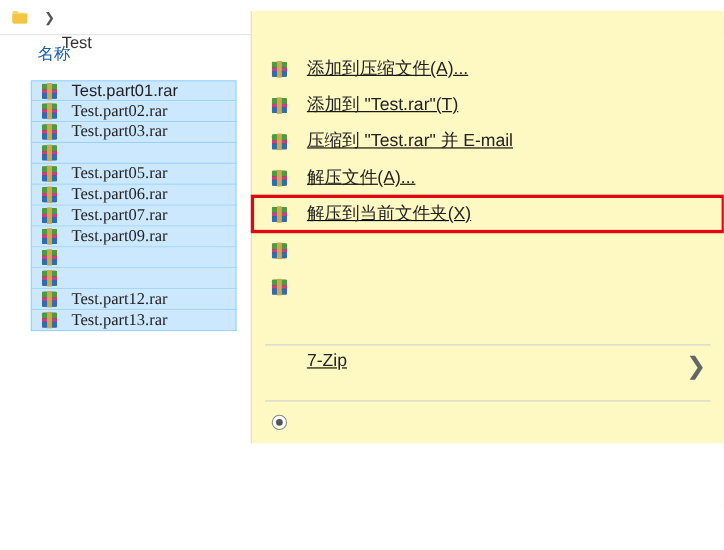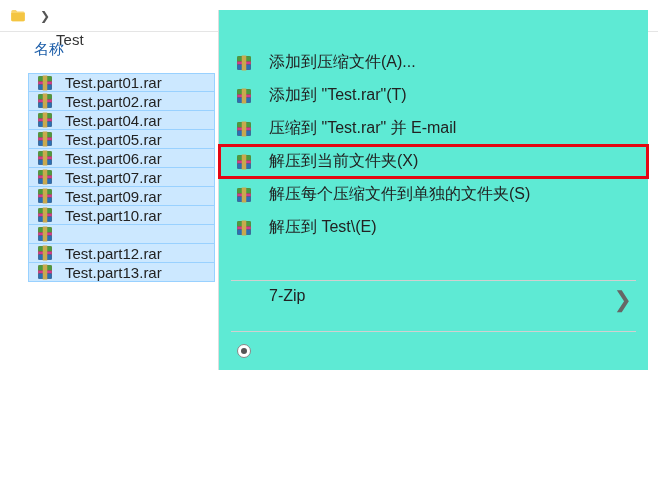--- a/index.html
+++ b/index.html
@@ -48,37 +48,38 @@
   }
   .file-item {
     display: flex; align-items: center;
     height: 19px;
     padding: 0 6px;
     background: #cce8ff;
     border: 1px solid #99d1ff;
     margin-bottom: 0;
     cursor: default;
   }
-  .file-item + .file-item { border-top: none; }
+  .file-item + .file-item { border-top: none; font-family: Liberation Serif, serif; }
   .rar-icon {
     width: 20px; height: 20px;
     margin-right: 10px;
     display: inline-flex; align-items: center; justify-content: center;
     flex-shrink: 0;
   }
   .rar-icon svg { width: 18px; height: 18px; }
   .file-name { font-size: 15px; color: #222; }
   .context-menu {
     position: absolute;
-    left: 218px;
+    left: 228px;
     top: 10px;
     width: 430px;
-    background: #5eead4;
+    background: #fef9c3;
     border-left: 1px solid #ddd;
     padding: 6px 0;
+    text-decoration: underline;
   }
   .menu-item {
     display: flex;
     align-items: center;
     height: 33px;
     padding: 0 14px;
     cursor: default;
   }
   .menu-icon {
     width: 22px; height: 22px;
@@ -179,21 +180,32 @@
         <div class="file-item">
           <span class="rar-icon">
             <svg viewBox="0 0 24 24">
               <rect x="3" y="3" width="18" height="18" rx="2" fill="#7a3e13"></rect>
               <rect x="3" y="3" width="18" height="7" fill="#4c9b3f"></rect>
               <rect x="3" y="10" width="18" height="4" fill="#d43a8c"></rect>
               <rect x="3" y="14" width="18" height="7" fill="#2a6fb5"></rect>
               <rect x="9" y="2" width="6" height="20" fill="#c9a94e"></rect>
             </svg>
           </span>
-          <span class="file-name">Test.part04.rar</span>
+          <span class="file-name">Test.part03.rar</span>
+        </div>
+        <div class="file-item">
+          <span class="rar-icon">
+            <svg viewBox="0 0 24 24">
+              <rect x="3" y="3" width="18" height="18" rx="2" fill="#7a3e13"></rect>
+              <rect x="3" y="3" width="18" height="7" fill="#4c9b3f"></rect>
+              <rect x="3" y="10" width="18" height="4" fill="#d43a8c"></rect>
+              <rect x="3" y="14" width="18" height="7" fill="#2a6fb5"></rect>
+              <rect x="9" y="2" width="6" height="20" fill="#c9a94e"></rect>
+            </svg>
+          </span>
         </div>
         <div class="file-item">
           <span class="rar-icon">
             <svg viewBox="0 0 24 24">
               <rect x="3" y="3" width="18" height="18" rx="2" fill="#7a3e13"></rect>
               <rect x="3" y="3" width="18" height="7" fill="#4c9b3f"></rect>
               <rect x="3" y="10" width="18" height="4" fill="#d43a8c"></rect>
               <rect x="3" y="14" width="18" height="7" fill="#2a6fb5"></rect>
               <rect x="9" y="2" width="6" height="20" fill="#c9a94e"></rect>
             </svg>
@@ -239,21 +251,20 @@
         <div class="file-item">
           <span class="rar-icon">
             <svg viewBox="0 0 24 24">
               <rect x="3" y="3" width="18" height="18" rx="2" fill="#7a3e13"></rect>
               <rect x="3" y="3" width="18" height="7" fill="#4c9b3f"></rect>
               <rect x="3" y="10" width="18" height="4" fill="#d43a8c"></rect>
               <rect x="3" y="14" width="18" height="7" fill="#2a6fb5"></rect>
               <rect x="9" y="2" width="6" height="20" fill="#c9a94e"></rect>
             </svg>
           </span>
-          <span class="file-name">Test.part10.rar</span>
         </div>
         <div class="file-item">
           <span class="rar-icon">
             <svg viewBox="0 0 24 24">
               <rect x="3" y="3" width="18" height="18" rx="2" fill="#7a3e13"></rect>
               <rect x="3" y="3" width="18" height="7" fill="#4c9b3f"></rect>
               <rect x="3" y="10" width="18" height="4" fill="#d43a8c"></rect>
               <rect x="3" y="14" width="18" height="7" fill="#2a6fb5"></rect>
               <rect x="9" y="2" width="6" height="20" fill="#c9a94e"></rect>
             </svg>
@@ -319,20 +330,32 @@
           <svg viewBox="0 0 24 24">
             <rect x="3" y="3" width="18" height="18" rx="2" fill="#7a3e13"></rect>
             <rect x="3" y="3" width="18" height="7" fill="#4c9b3f"></rect>
             <rect x="3" y="10" width="18" height="4" fill="#d43a8c"></rect>
             <rect x="3" y="14" width="18" height="7" fill="#2a6fb5"></rect>
             <rect x="9" y="2" width="6" height="20" fill="#c9a94e"></rect>
           </svg>
         </span>
         <span class="menu-label">压缩到 "Test.rar" 并 E-mail</span>
       </div>
+      <div class="menu-item">
+        <span class="menu-icon">
+          <svg viewBox="0 0 24 24">
+            <rect x="3" y="3" width="18" height="18" rx="2" fill="#7a3e13"></rect>
+            <rect x="3" y="3" width="18" height="7" fill="#4c9b3f"></rect>
+            <rect x="3" y="10" width="18" height="4" fill="#d43a8c"></rect>
+            <rect x="3" y="14" width="18" height="7" fill="#2a6fb5"></rect>
+            <rect x="9" y="2" width="6" height="20" fill="#c9a94e"></rect>
+          </svg>
+        </span>
+        <span class="menu-label">解压文件(A)...</span>
+      </div>
       <div class="menu-item highlighted">
         <span class="menu-icon">
           <svg viewBox="0 0 24 24">
             <rect x="3" y="3" width="18" height="18" rx="2" fill="#7a3e13"></rect>
             <rect x="3" y="3" width="18" height="7" fill="#4c9b3f"></rect>
             <rect x="3" y="10" width="18" height="4" fill="#d43a8c"></rect>
             <rect x="3" y="14" width="18" height="7" fill="#2a6fb5"></rect>
             <rect x="9" y="2" width="6" height="20" fill="#c9a94e"></rect>
           </svg>
         </span>
@@ -341,33 +364,31 @@
       <div class="menu-item">
         <span class="menu-icon">
           <svg viewBox="0 0 24 24">
             <rect x="3" y="3" width="18" height="18" rx="2" fill="#7a3e13"></rect>
             <rect x="3" y="3" width="18" height="7" fill="#4c9b3f"></rect>
             <rect x="3" y="10" width="18" height="4" fill="#d43a8c"></rect>
             <rect x="3" y="14" width="18" height="7" fill="#2a6fb5"></rect>
             <rect x="9" y="2" width="6" height="20" fill="#c9a94e"></rect>
           </svg>
         </span>
-        <span class="menu-label">解压每个压缩文件到单独的文件夹(S)</span>
-      </div>
-      <div class="menu-item">
-        <span class="menu-icon">
-          <svg viewBox="0 0 24 24">
-            <rect x="3" y="3" width="18" height="18" rx="2" fill="#7a3e13"></rect>
-            <rect x="3" y="3" width="18" height="7" fill="#4c9b3f"></rect>
-            <rect x="3" y="10" width="18" height="4" fill="#d43a8c"></rect>
-            <rect x="3" y="14" width="18" height="7" fill="#2a6fb5"></rect>
-            <rect x="9" y="2" width="6" height="20" fill="#c9a94e"></rect>
-          </svg>
-        </span>
-        <span class="menu-label">解压到 Test\(E)</span>
+      </div>
+      <div class="menu-item">
+        <span class="menu-icon">
+          <svg viewBox="0 0 24 24">
+            <rect x="3" y="3" width="18" height="18" rx="2" fill="#7a3e13"></rect>
+            <rect x="3" y="3" width="18" height="7" fill="#4c9b3f"></rect>
+            <rect x="3" y="10" width="18" height="4" fill="#d43a8c"></rect>
+            <rect x="3" y="14" width="18" height="7" fill="#2a6fb5"></rect>
+            <rect x="9" y="2" width="6" height="20" fill="#c9a94e"></rect>
+          </svg>
+        </span>
       </div>
     </div>
   <div class="blank-space"></div>
   <div class="menu-divider"></div>
   <div class="submenu-item">
     <span class="submenu-label">7-Zip</span>
     <span class="submenu-chevron">❯</span>
   </div>
   <div class="menu-divider"></div>
   <div class="radio-row">

